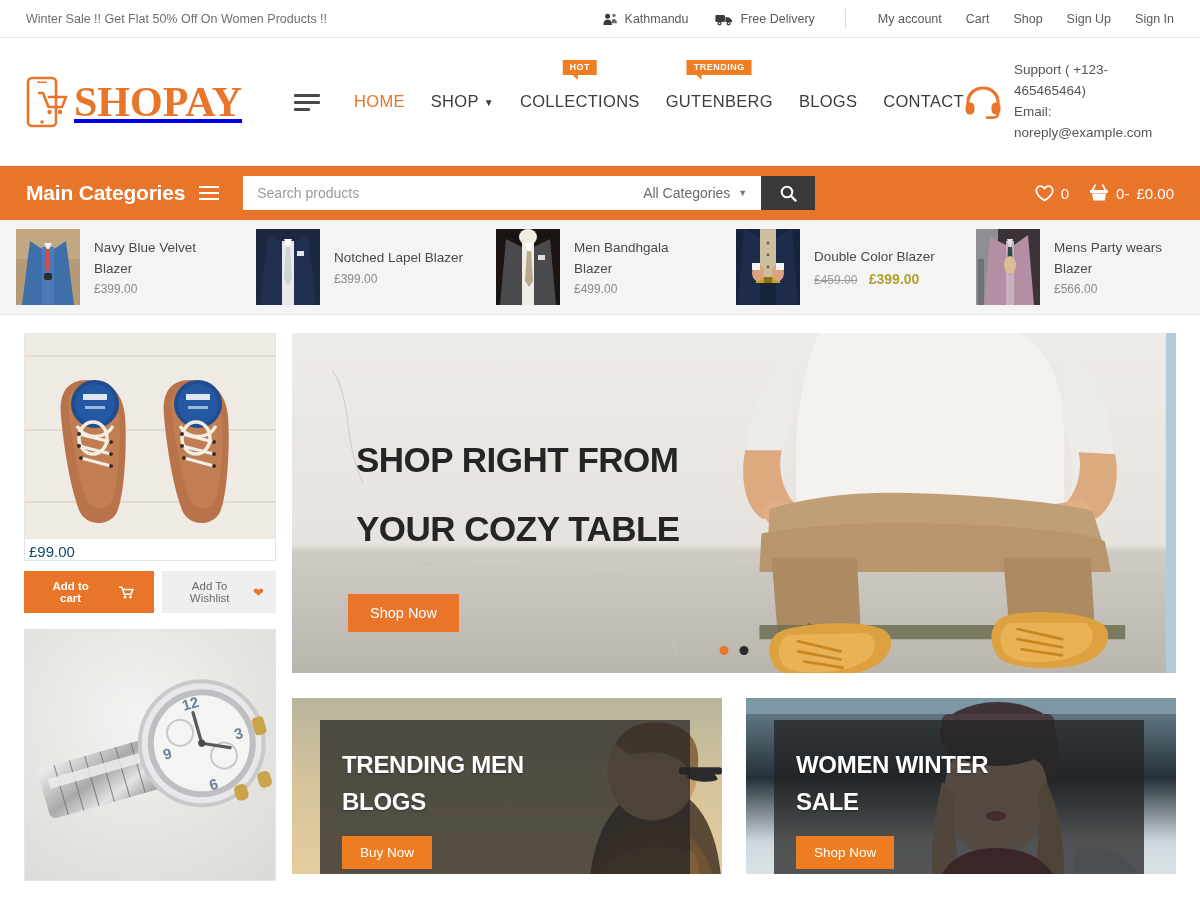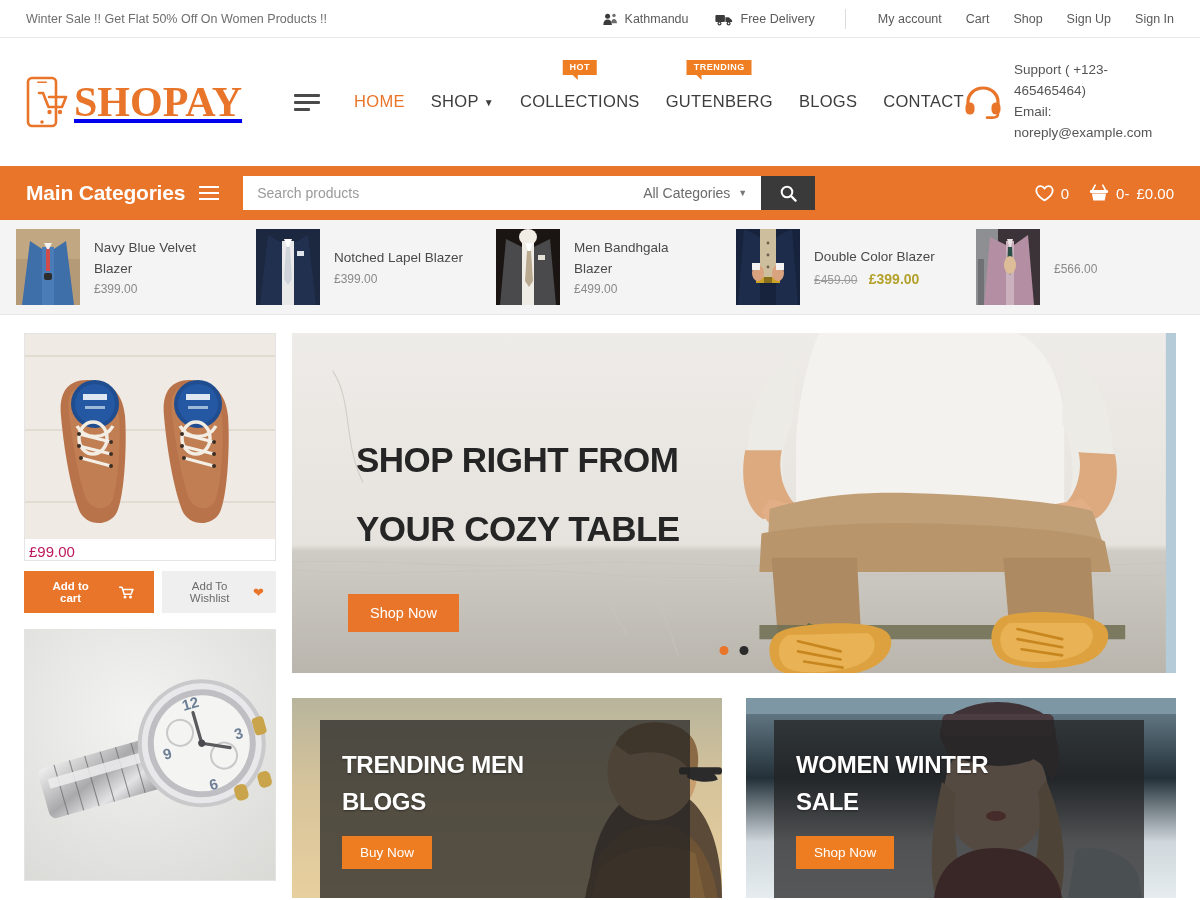--- a/index.html
+++ b/index.html
@@ -108,21 +108,21 @@
   .tick-name { font-size: 13.5px; color: #4a4a4a; line-height: 1.5; }
   .tick-price { font-size: 12px; color: #8a8a8a; margin-top: 3px; }
   .tick-price .old { text-decoration: line-through; color: #9b9b9b; margin-right: 8px; }
   .tick-price .new { color: #B3A12B; font-size: 14px; font-weight: 600; }
 
   
   .content { display: flex; padding: 18px 24px 0 24px; gap: 16px; }
   .sidebar { width: 252px; flex: 0 0 252px; }
   .side-card { border: 1px solid #e4e4e4; background: #fff; position: relative; }
   .side-img { width: 100%; display: block; }
-  .side-price { font-size: 15px; color: #be185d; padding: 4px 4px 0 4px; }
+  .side-price { font-size: 15px; color: #0c4a6e; padding: 4px 4px 0 4px; }
   .side-actions { display: flex; gap: 8px; margin: 10px 0 0 0; }
   .btn-cart {
     background: #E8752A; color: #fff; font-size: 11.5px; font-weight: 700;
     padding: 9px 20px; display: flex; align-items: center; gap: 22px;
     border: 0; cursor: pointer; font-family: "Liberation Sans", sans-serif;
   }
   .btn-wish {
     background: #efefef; color: #6b6b6b; font-size: 11.5px;
     padding: 9px 12px; display: flex; align-items: center; gap: 8px;
     border: 0; cursor: pointer; font-family: "Liberation Sans", sans-serif;
@@ -142,21 +142,21 @@
   .hero-btn {
     margin-top: 26px; background: #E8752A; color: #fff; border: 0;
     font-size: 14.5px; padding: 11px 22px; cursor: pointer;
     font-family: "Liberation Sans", sans-serif;
   }
   .dots { position: absolute; bottom: 18px; left: 50%; transform: translateX(-50%); display: flex; gap: 11px; z-index: 5; }
   .dot { width: 9px; height: 9px; border-radius: 50%; background: #2b2b2b; cursor: pointer; }
   .dot.on { background: #E8752A; }
 
   .promos { display: flex; gap: 24px; margin-top: 25px; }
-  .promo { position: relative; flex: 1; height: 200px; overflow: hidden; }
+  .promo { position: relative; flex: 1; height: 176px; overflow: hidden; }
   .promo-overlay {
     position: absolute; left: 28px; top: 22px; right: 32px; bottom: 0;
     background: rgba(35,35,35,.74);
   }
   .promo-in { position: absolute; left: 50px; top: 48px; z-index: 3; }
   .promo-h {
     color: #fff; font-size: 24px; font-weight: 800; line-height: 1.55;
     letter-spacing: -.3px; text-shadow: 0 1px 2px rgba(0,0,0,.4);
   }
   .promo-btn {
@@ -424,20 +424,21 @@
           <path d="M14 8 L30 16 L30 76 L8 76 Z" fill="#b48fa3"></path>
           <path d="M52 6 L38 16 L38 76 L58 76 Z" fill="#b48fa3"></path>
           <path d="M30 12 H38 V76 H30 Z" fill="#cbb0bd"></path>
           <path d="M31 10 L34 20 L37 10 Z" fill="#e9e2e6"></path>
           <path d="M32 18 L36 18 L37 40 L34 46 L31 40 Z" fill="#2b4f44"></path>
           <ellipse cx="34" cy="36" rx="6" ry="9" fill="#dcbd97"></ellipse>
           <rect x="2" y="30" width="6" height="46" fill="#6f7174"></rect>
         </svg>
       </div>
       <div class="tick-info">
+        <div class="tick-name">Mens Party wears Blazer</div>
         <div class="tick-price">
           <span>£566.00</span>
         </div>
       </div>
     </div>
   </div>
 
   <div class="content">
 
     <aside class="sidebar">

